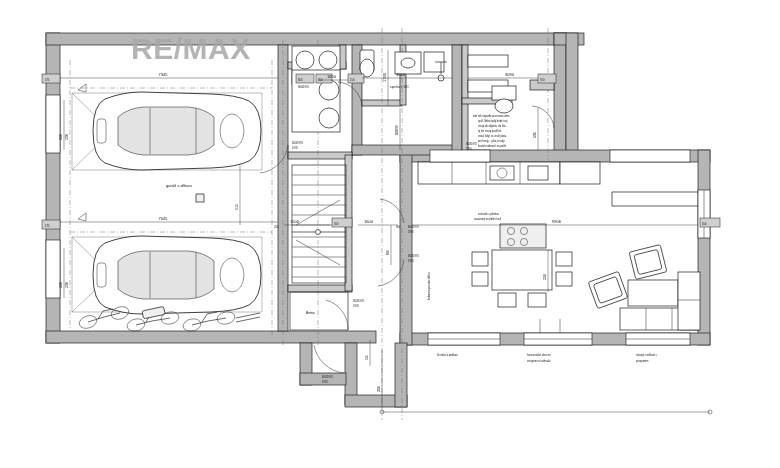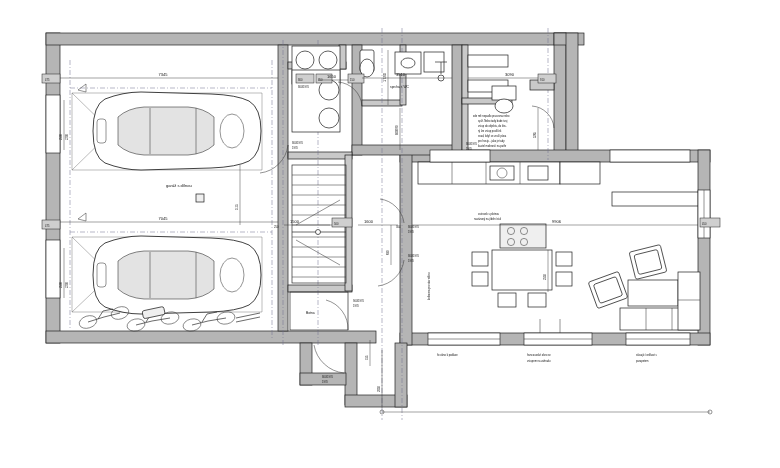--- a/index.html
+++ b/index.html
@@ -420,14 +420,15 @@
       <circle class="thin2" cx="710" cy="412" r="2"></circle>
     </g>
 
     <g>
       <path class="thin2" d="M86 84 l-8 6 l8 2 z"></path>
       <path class="thin2" d="M86 213 l-8 6 l8 2 z"></path>
     </g>
 
   </svg>
 
+  <div class="wm">RE/MAX</div>
 
 </div>
 
 </body></html>

